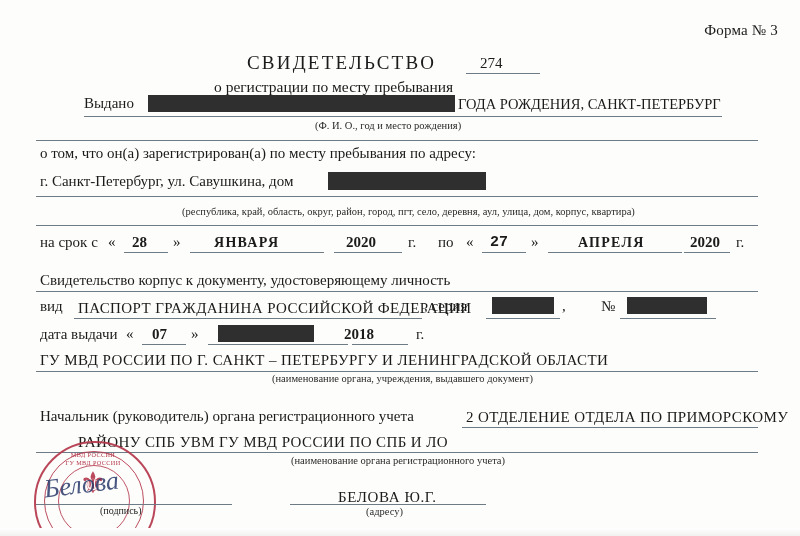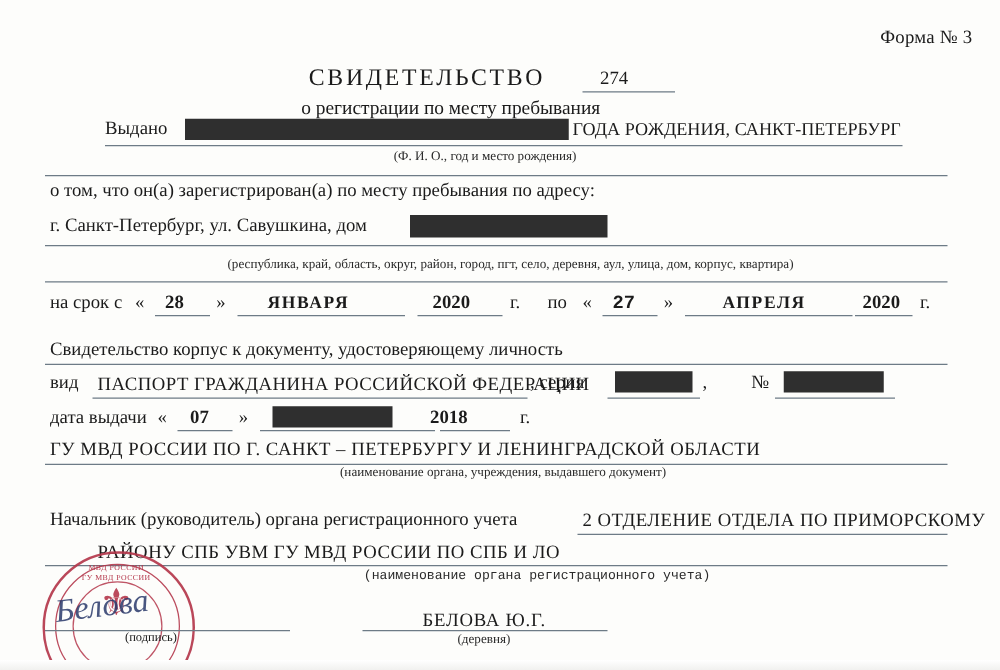--- a/index.html
+++ b/index.html
@@ -43,21 +43,20 @@
     position: absolute;
     letter-spacing: 0.2px;
   }
   .title {
     font-size: 19px;
     letter-spacing: 2.2px;
     font-weight: 400;
   }
   .subtitle {
     font-size: 15.5px;
-    margin-left: 27px;
   }
   .small-caption {
     font-size: 10.5px;
     color: #2a2a2a;
   }
   .body-text {
     font-size: 15px;
   }
   .mono-ish {
     font-size: 15px;
@@ -244,34 +243,34 @@
   <div class="t mono-ish" style="left:40px; top:352px;">ГУ  МВД  РОССИИ  ПО  Г. САНКТ – ПЕТЕРБУРГУ  И  ЛЕНИНГРАДСКОЙ ОБЛАСТИ</div>
   <div class="rule" style="left:36px; top:371px; width:722px;"></div>
   <div class="t body-text" style="left:40px; top:408px;">Начальник (руководитель) органа регистрационного учета</div>
 
   <div class="t small-caption" style="left:272px; top:373px;">(наименование органа, учреждения, выдавшего документ)</div>
   <div class="t mono-ish" style="left:466px; top:409px;">2 ОТДЕЛЕНИЕ ОТДЕЛА  ПО ПРИМОРСКОМУ</div>
   <div class="rule" style="left:462px; top:427px; width:296px;"></div>
 
   <div class="t mono-ish" style="left:38px; top:434px;margin-left:40px;">РАЙОНУ СПБ УВМ  ГУ  МВД РОССИИ  ПО СПБ  И  ЛО</div>
   <div class="rule" style="left:36px; top:452px; width:722px;"></div>
-  <div class="t small-caption" style="left:291px; top:455px;font-family:Liberation Mono, monospace;">(наименование органа регистрационного учета)</div>
+  <div class="t small-caption" style="left:291px; top:455px;">(наименование органа регистрационного учета)</div>
 
   <div class="stamp"></div>
   <div class="stamp2"></div>
   <div class="stamp3"></div>
   <div class="stamp-text-top">
     <div class="stamp-arc" style="top:2px;">МВД РОССИИ</div>
     <div class="stamp-arc" style="top:10px;">ГУ МВД РОССИИ</div>
   </div>
   <div class="stamp-emblem">⚜</div>
   <div class="stamp-bottom">780 039</div>
 
   <div class="signature">Белова</div>
   <div class="rule" style="left:36px; top:504px; width:196px;"></div>
   <div class="t sig-caption">(подпись)</div>
 
   <div class="t body-text" style="left:338px; top:489px; letter-spacing:0.6px;">БЕЛОВА Ю.Г.</div>
   <div class="rule" style="left:290px; top:504px; width:196px;"></div>
-  <div class="t small-caption" style="left:366px; top:506px;">(деревня)</div>
+  <div class="t small-caption" style="left:366px; top:506px;">(адресу)</div>
 
   <div class="page-bottom-fade"></div>
 </div>
 
 </body></html>

